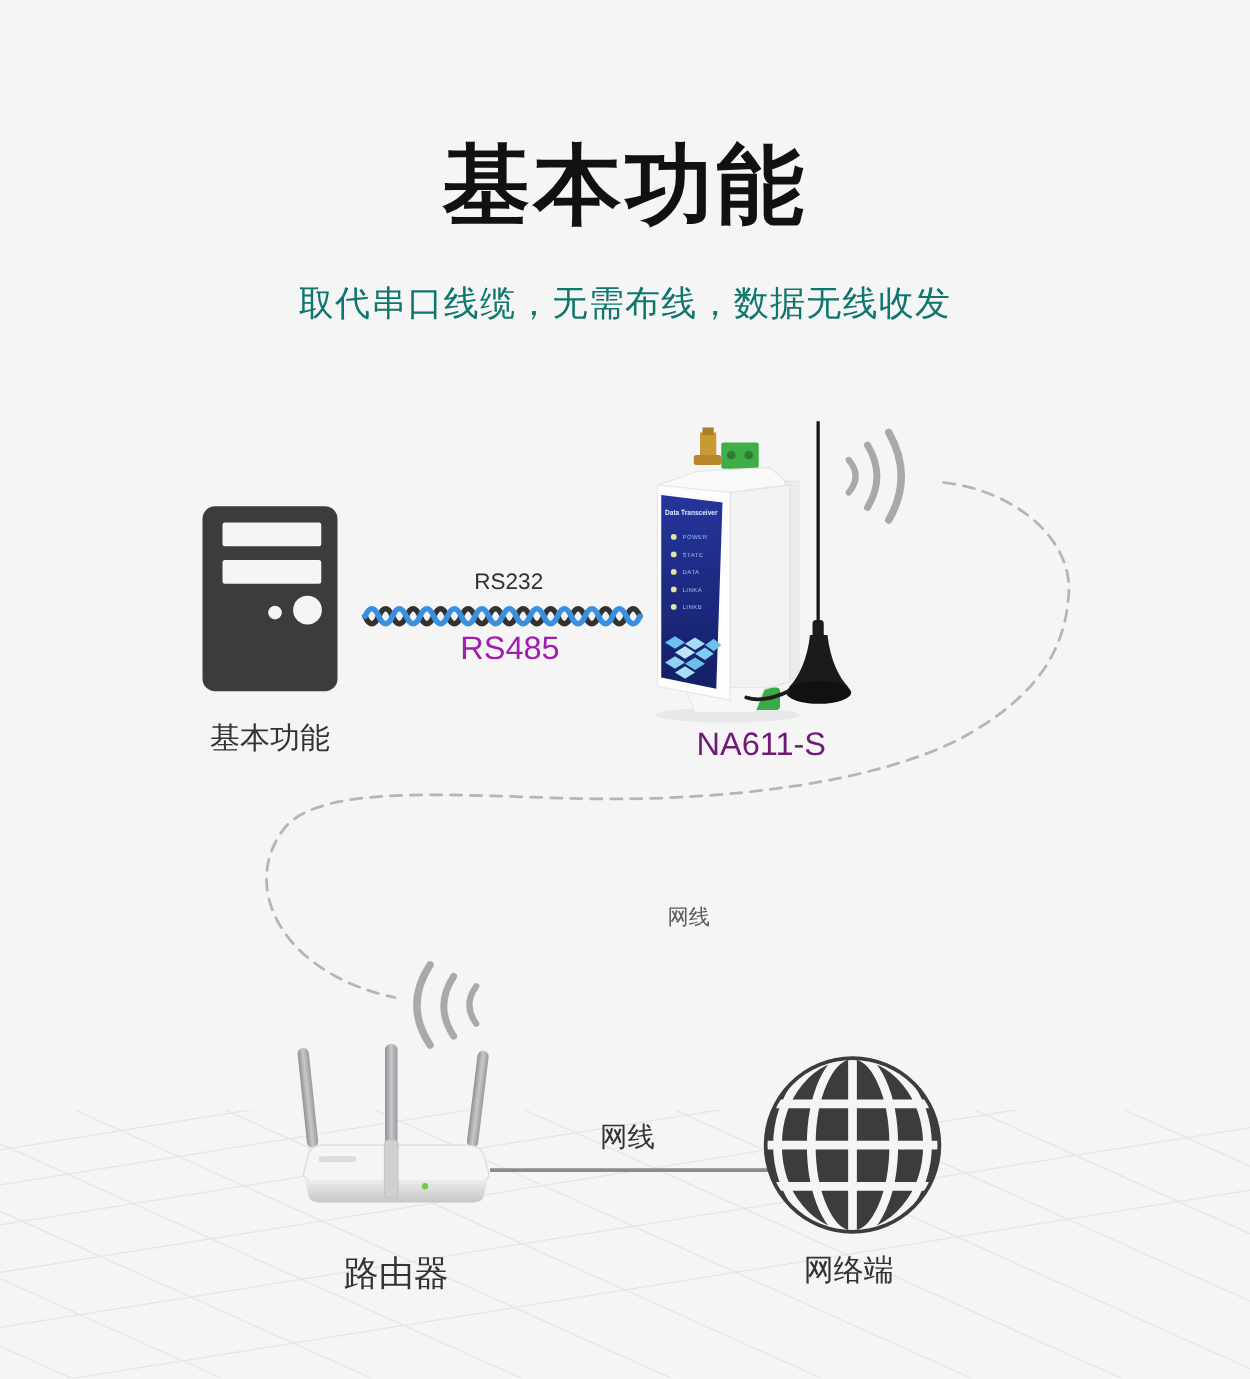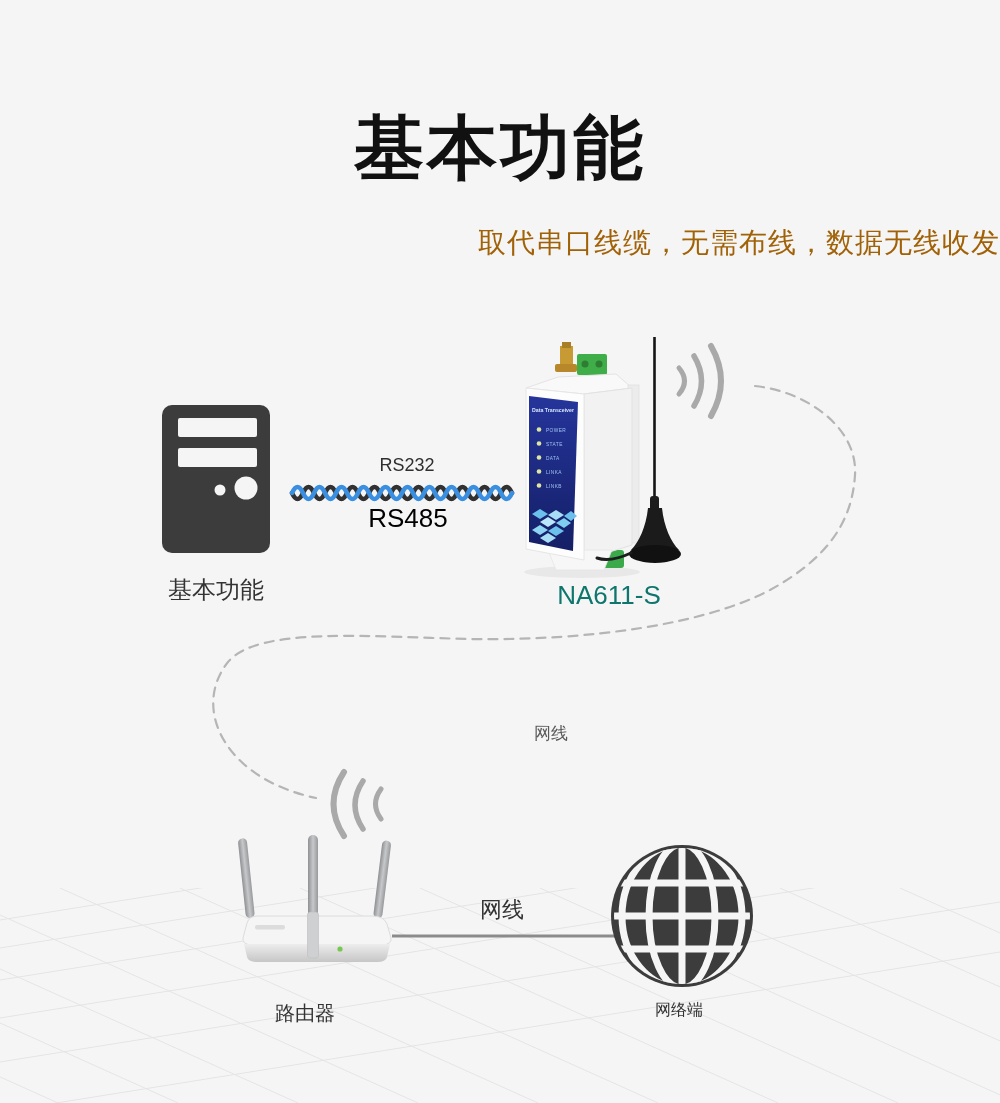--- a/index.html
+++ b/index.html
@@ -10,34 +10,34 @@
     overflow:hidden;
     font-family:"Liberation Sans","DejaVu Sans",sans-serif;
   }
   .title{
     position:absolute;left:0;top:102px;width:1000px;
     text-align:center;font-size:70px;font-weight:bold;
     color:#111;letter-spacing:3px;
   }
   .subtitle{
     position:absolute;left:0;top:224px;width:1000px;
-    text-align:right;font-size:28px;color:#a16207;letter-spacing:1px;
+    text-align:center;font-size:28px;color:#0f766e;letter-spacing:1px;
   }
   .label{
     position:absolute;transform:translateX(-50%);
     color:#333;white-space:nowrap;
   }
   .lbl-serial{left:216px;top:574px;font-size:24px;}
-  .lbl-model{left:609px;top:580px;font-size:26px;color:#0f766e;}
+  .lbl-model{left:609px;top:580px;font-size:26px;color:#701a75;}
   .lbl-rs232{left:407px;top:455px;font-size:18px;color:#2f2f2f;}
-  .lbl-rs485{left:408px;top:503px;font-size:26px;color:#000000;}
+  .lbl-rs485{left:408px;top:503px;font-size:26px;color:#a21caf;}
   .lbl-wireless{left:551px;top:722px;font-size:17px;color:#5a5a5a;}
   .lbl-eth{left:502px;top:895px;font-size:22px;}
-  .lbl-router{left:305px;top:1000px;font-size:20px;}
-  .lbl-net{left:679px;top:1000px;font-size:16px;}
+  .lbl-router{left:317px;top:1000px;font-size:28px;}
+  .lbl-net{left:679px;top:1000px;font-size:24px;}
   svg.diagram{position:absolute;left:0;top:0;}
 </style>
 </head>
 <body>
 
 <div class="page">
 
   <div class="title">基本功能</div>
   <div class="subtitle">取代串口线缆，无需布线，数据无线收发</div>
 

